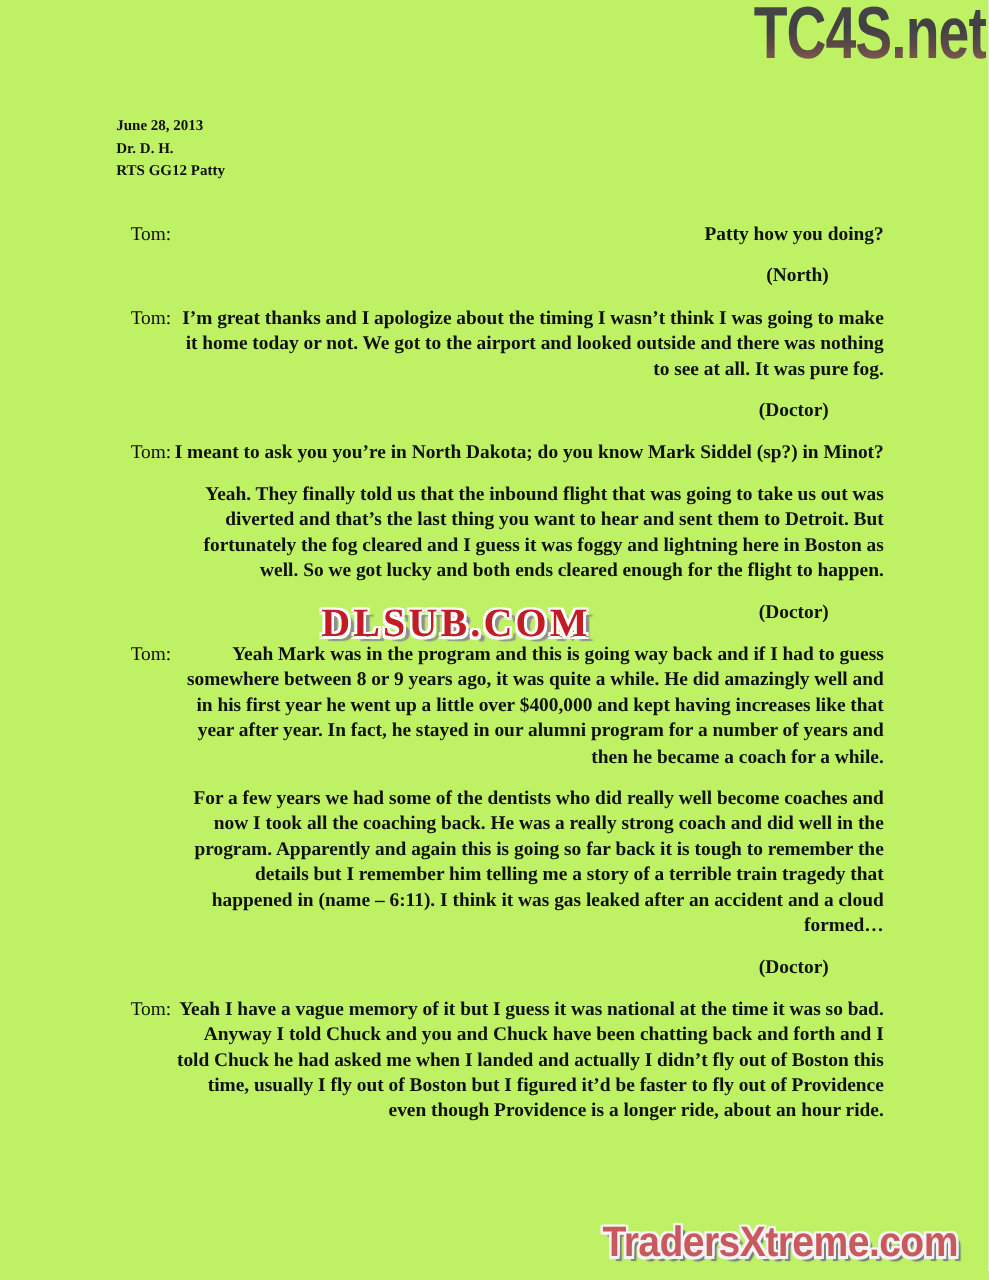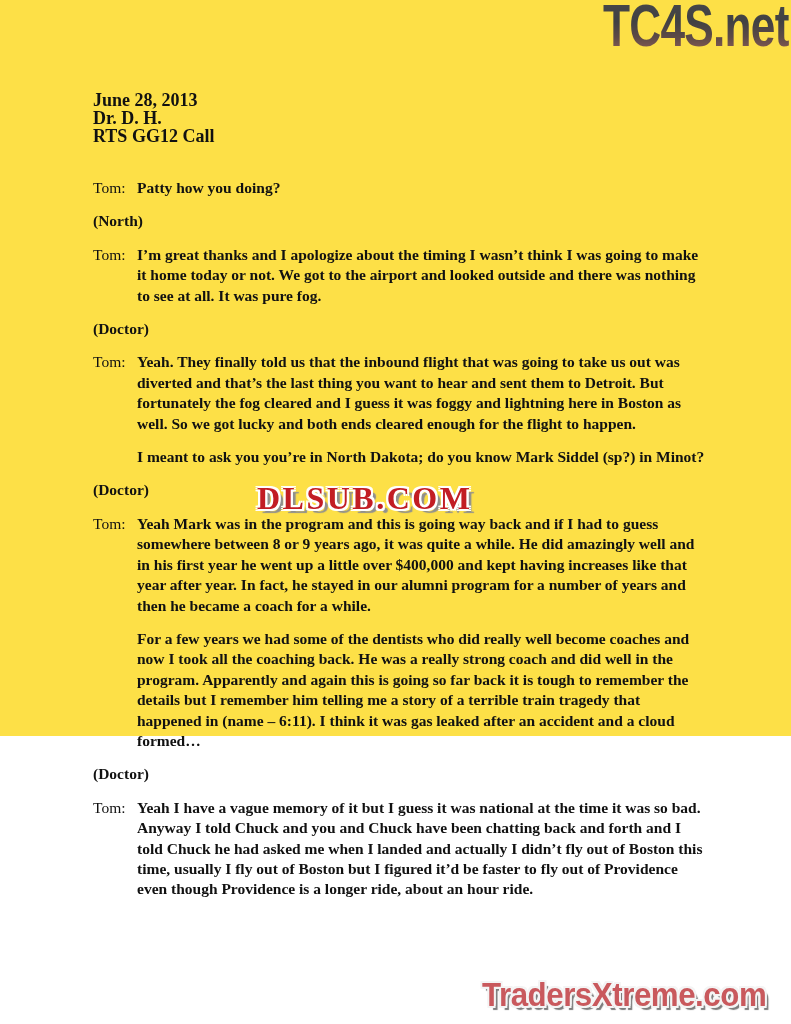--- a/index.html
+++ b/index.html
@@ -3,22 +3,22 @@
 <meta charset="utf-8">
 <style>
   html, body {
     margin: 0; padding: 0;
     width: 791px; height: 1024px;
     overflow: hidden;
     background: #ffffff;
   }
   .page {
     position: relative;
-    width: 791px; height: 736px;
-    background: #fde047;
+    width: 791px; height: 1024px;
+    background: #bef264;
     font-family: "Liberation Serif", serif;
     color: #111111;
   }
 
   
   .tc4s-logo {
     position: absolute;
     top: -3px; right: 2px;
     font-family: "Liberation Sans", sans-serif;
     font-weight: bold;
@@ -31,35 +31,35 @@
     -webkit-background-clip: text;
     background-clip: text;
     color: #454547;
     -webkit-text-fill-color: transparent;
   }
 
   
   .header {
     position: absolute;
     left: 93px; top: 91px;
-    font-size: 18px;
+    font-size: 12px;
     font-weight: bold;
     line-height: 18px;
     white-space: nowrap;
   }
 
   
   .transcript {
     position: absolute;
     left: 93px; top: 178px;
     width: 616px;
     font-size: 15.5px;
     line-height: 20.4px;
   }
-  .entry { display: flex; align-items: flex-start; }
+  .entry { display: flex; align-items: flex-start; text-align: right; }
   .speaker {
     flex: 0 0 44px;
     width: 44px;
   }
   .paragraphs { width: 570px; }
   .para { margin: 0 0 13px 0; font-weight: bold; }
 
   
   .dlsub-logo {
     position: absolute;
@@ -103,21 +103,21 @@
 </head>
 <body>
 
 <div class="page">
 
   <div class="tc4s-logo">TC4S.net</div>
 
   <div class="header">
     <div>June 28, 2013</div>
     <div>Dr. D. H.</div>
-    <div>RTS GG12 Call</div>
+    <div>RTS GG12 Patty</div>
   </div>
 
   <div class="transcript" id="transcript">
   <div class="entry">
     <span class="speaker">Tom:</span>
     <div class="paragraphs">
           <p class="para">Patty how you doing?</p>
         </div>
   </div>
 
@@ -138,22 +138,22 @@
   <div class="entry">
 
     <div class="paragraphs">
           <p class="para">(Doctor)</p>
         </div>
   </div>
 
   <div class="entry">
     <span class="speaker">Tom:</span>
     <div class="paragraphs">
+          <p class="para">I meant to ask you you’re in North Dakota; do you know Mark Siddel (sp?) in Minot?</p>
           <p class="para">Yeah. They finally told us that the inbound flight that was going to take us out was diverted and that’s the last thing you want to hear and sent them to Detroit. But fortunately the fog cleared and I guess it was foggy and lightning here in Boston as well. So we got lucky and both ends cleared enough for the flight to happen.</p>
-          <p class="para">I meant to ask you you’re in North Dakota; do you know Mark Siddel (sp?) in Minot?</p>
         </div>
   </div>
 
   <div class="entry">
 
     <div class="paragraphs">
           <p class="para">(Doctor)</p>
         </div>
   </div>
 

